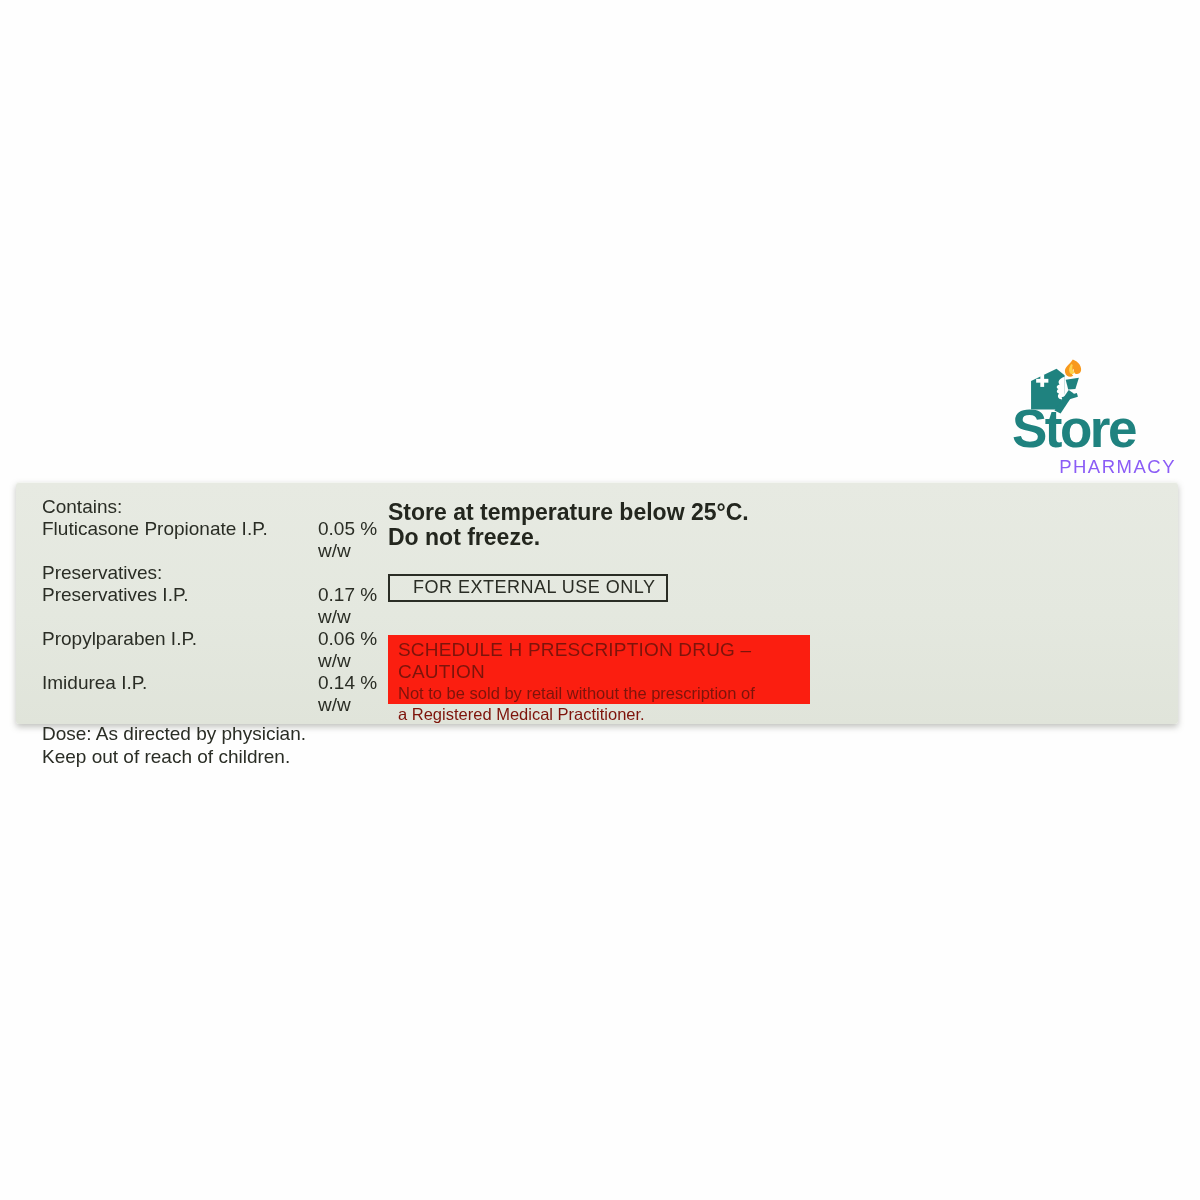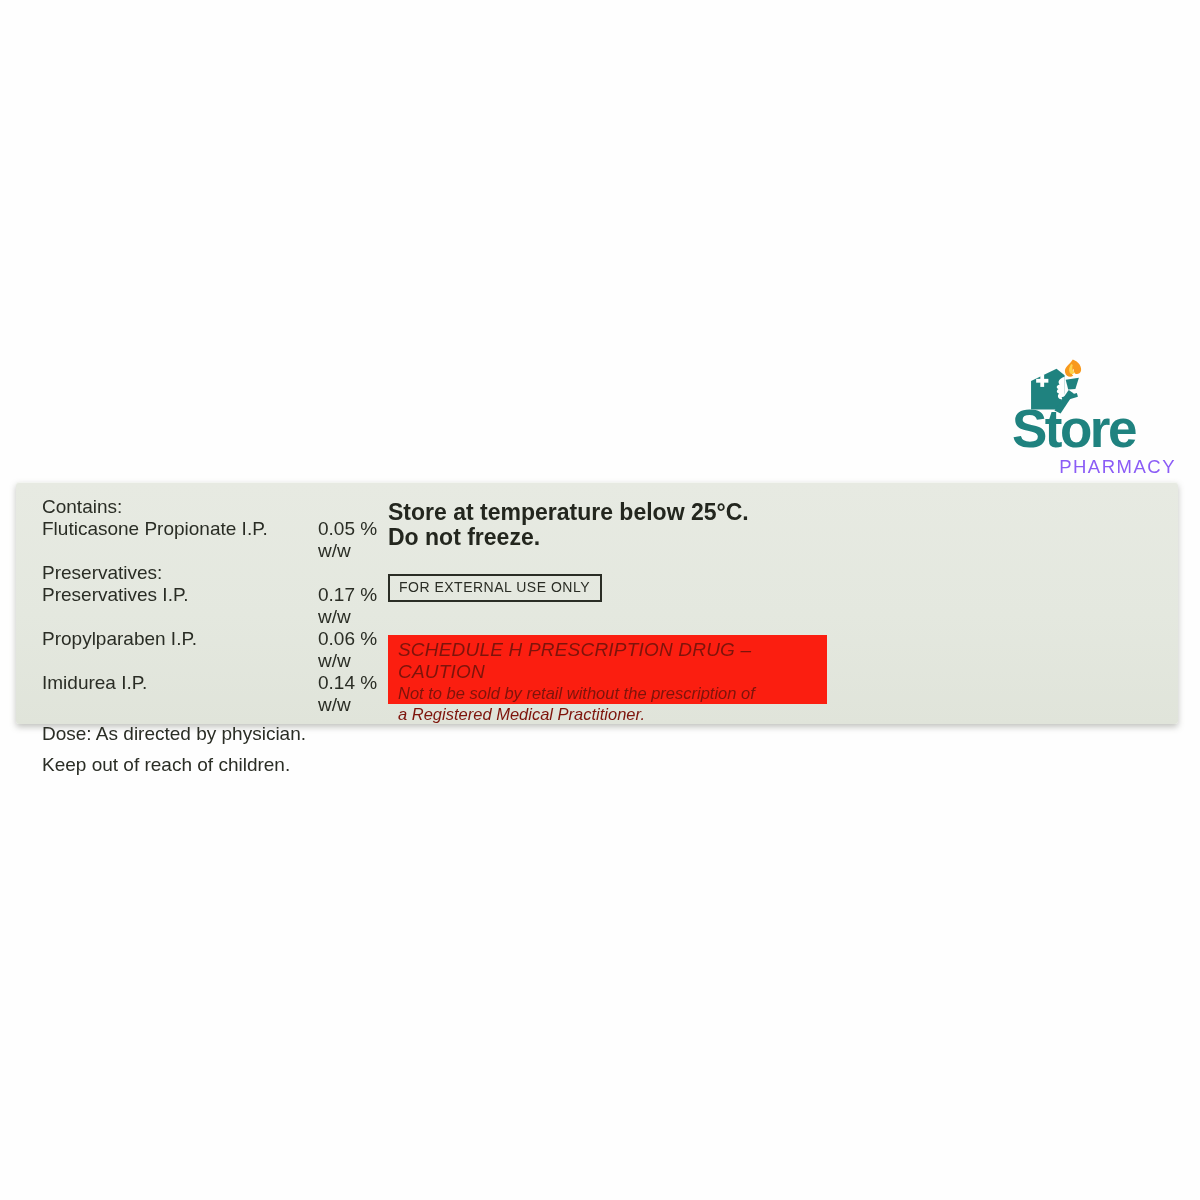--- a/index.html
+++ b/index.html
@@ -30,35 +30,34 @@
     position:absolute;left:16px;top:482px;width:1162px;height:242px;
     background:linear-gradient(180deg,#e7eae2 0%,#e4e8df 55%,#e0e4da 100%);
     border-radius:3px;
     box-shadow:0 3px 6px rgba(120,122,112,0.45), inset 0 1px 0 rgba(255,255,255,0.5);
   }
 
   
   .col-left{position:absolute;left:26px;top:14px;width:340px;font-size:19px;line-height:22px;}
   .ing-row{display:grid;grid-template-columns:228px auto;gap:48px;}
   .dose-line{margin-top:7px;}
-  .keep-line{margin-top:9px;}
+  .keep-line{margin-top:1px;}
 
   
   .col-mid{position:absolute;left:372px;top:18px;width:430px;}
   .storage{font-size:23px;line-height:25px;font-weight:bold;color:#23261e;}
   .ext-box{
     display:inline-block;margin-top:24px;
-    border:2px solid #2a2d25;padding:1px 10px 3px 9px;
-    font-size:14px;line-height:20px;letter-spacing:0.5px;color:#2a2d25;
+    border:2px solid #2a2d25;padding:1px 10px 3px 23px;
+    font-size:18px;line-height:20px;letter-spacing:0.5px;color:#2a2d25;
   }
   .caution-box{
     margin-top:33px;width:412px;height:65px;
     background:#fb1e10;color:#7d140b;
-    padding:4px 17px 0 10px;
-    font-style:italic;
+    padding:4px 0 0 10px;
   }
   .caution-line1{font-size:19px;line-height:22px;letter-spacing:0.2px;}
   .caution-line2,.caution-line3{font-size:16.5px;line-height:20.5px;}
 
   
   .col-right{position:absolute;left:827px;top:18px;width:264px;font-size:19px;line-height:23px;}
   .care-block{margin-top:20px;}
 </style>
 </head>
 <body>

